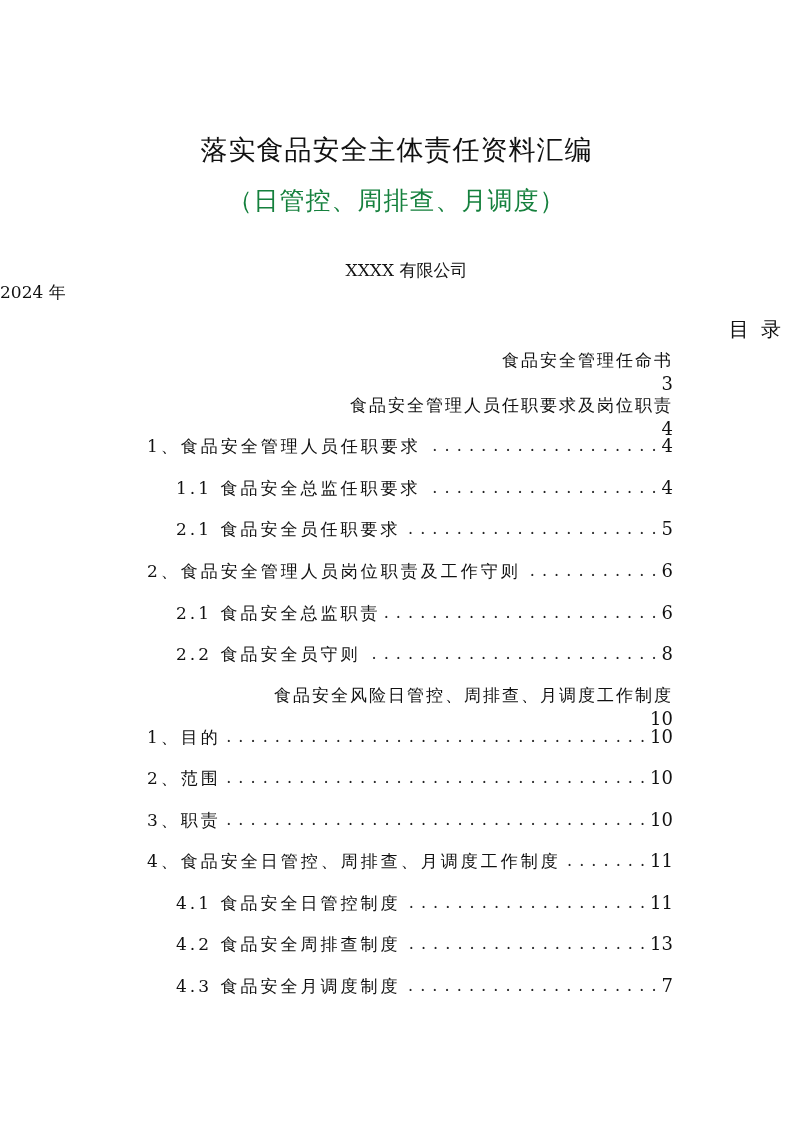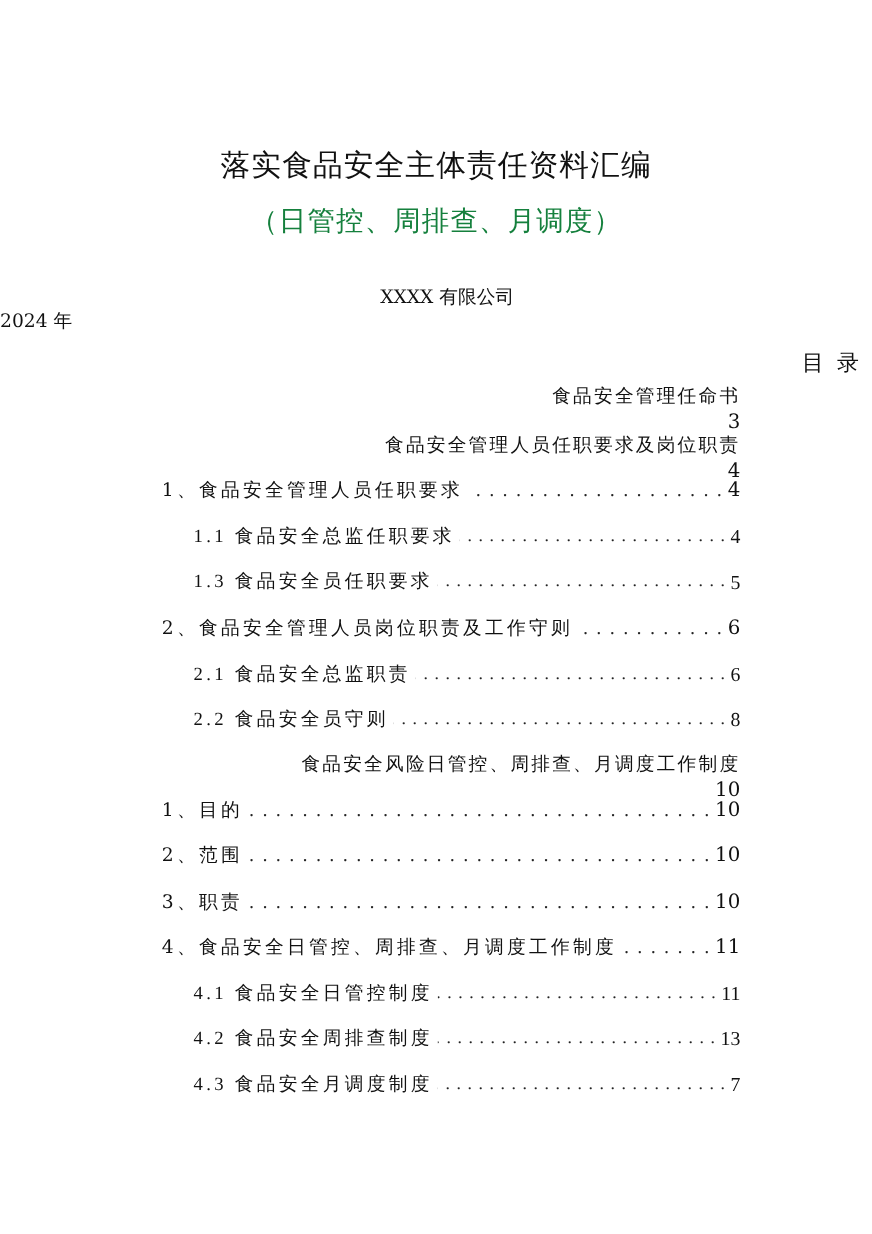--- a/index.html
+++ b/index.html
@@ -78,21 +78,21 @@
     position: absolute;
     height: 24px;
     display: flex;
     align-items: flex-end;
     font-size: 17px;
     line-height: 24px;
     white-space: nowrap;
   }
   .toc-row.level-1 { left: 120px; right: 120px; flex-direction: column; }
   .toc-row.level-2 { left: 147px; right: 120px; }
-  .toc-row.level-3 { left: 176px; right: 120px; font-family: Liberation Serif, serif; }
+  .toc-row.level-3 { left: 176px; right: 120px; }
   .toc-label {
     flex: 0 0 auto;
     letter-spacing: 3px;
   }
   .toc-row.level-1 .toc-label {
     font-family: "DejaVu Sans", "Liberation Sans", sans-serif;
     letter-spacing: 2px;
   }
   .toc-leader {
     flex: 1 1 auto;
@@ -142,21 +142,21 @@
       <span class="toc-label">1、食品安全管理人员任职要求</span>
       <span class="toc-leader"></span>
       <span class="toc-page">4</span>
     </div>
     <div class="toc-row level-3" style="top:476px">
       <span class="toc-label">1.1 食品安全总监任职要求</span>
       <span class="toc-leader"></span>
       <span class="toc-page">4</span>
     </div>
     <div class="toc-row level-3" style="top:517px">
-      <span class="toc-label">1.3 食品安全员任职要求</span>
+      <span class="toc-label">2.1 食品安全员任职要求</span>
       <span class="toc-leader"></span>
       <span class="toc-page">5</span>
     </div>
     <div class="toc-row level-2" style="top:559px">
       <span class="toc-label">2、食品安全管理人员岗位职责及工作守则</span>
       <span class="toc-leader"></span>
       <span class="toc-page">6</span>
     </div>
     <div class="toc-row level-3" style="top:601px">
       <span class="toc-label">2.1 食品安全总监职责</span>

